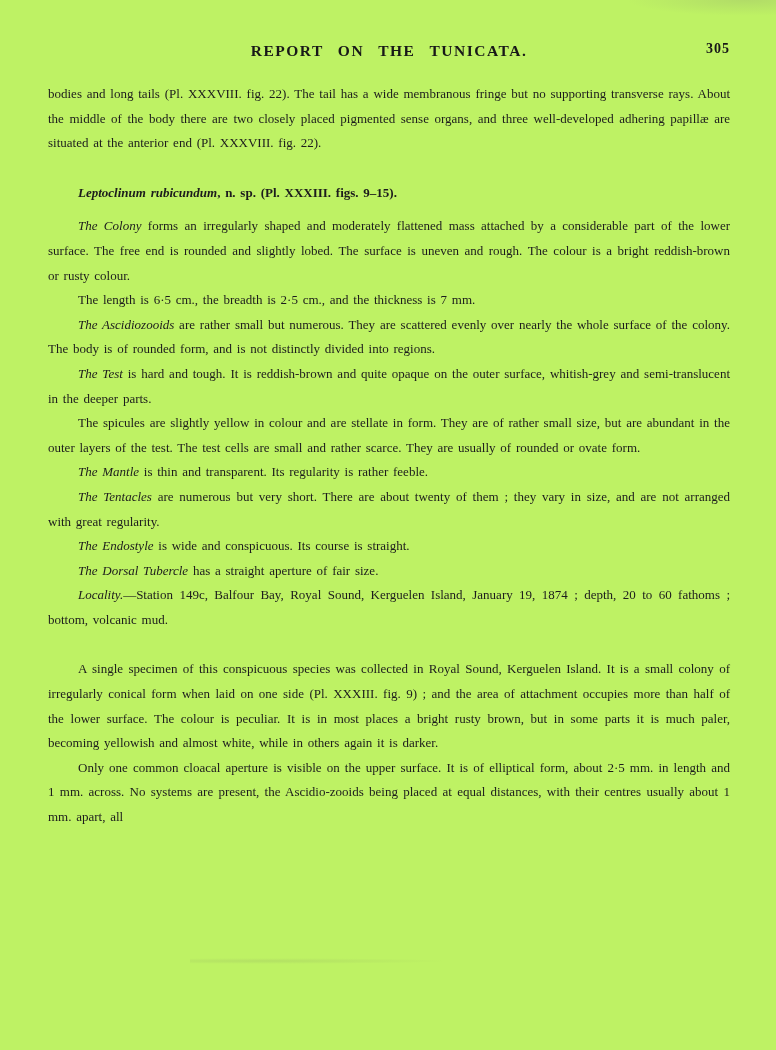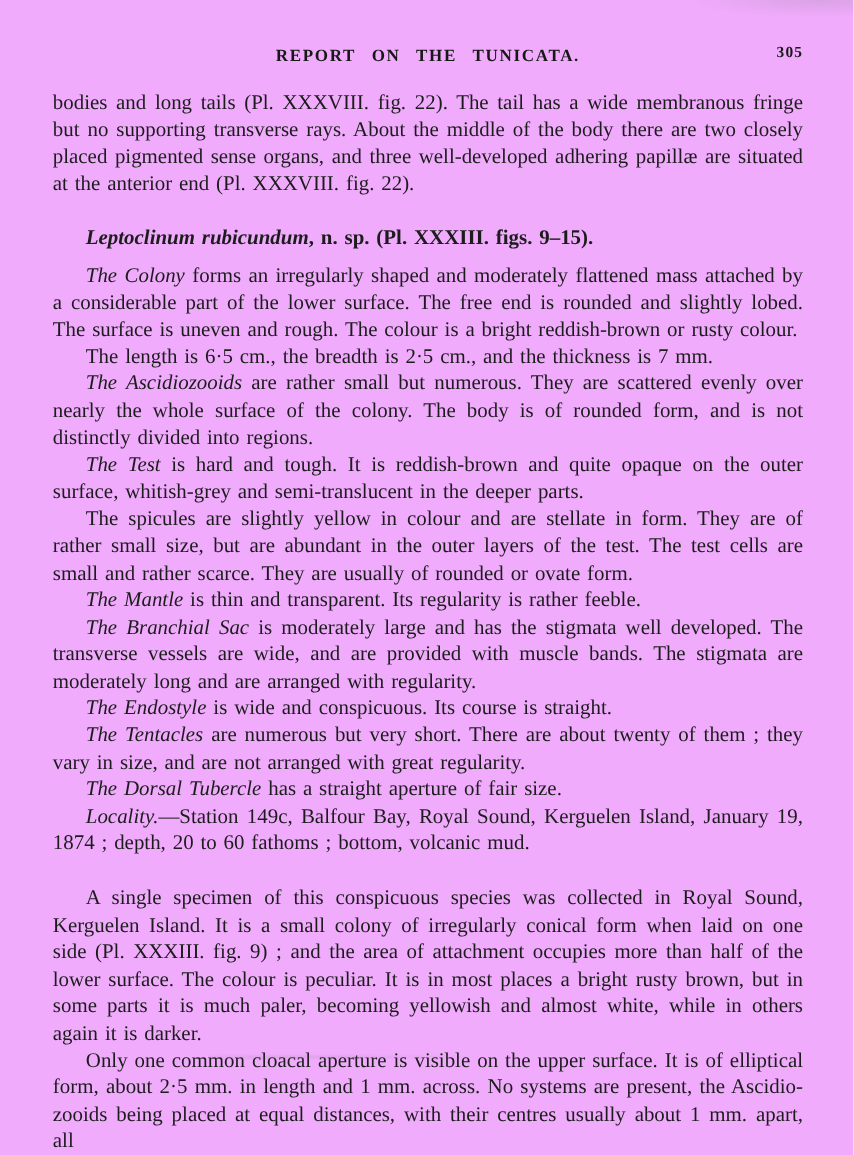--- a/index.html
+++ b/index.html
@@ -4,21 +4,21 @@
 <style>
   html, body {
     margin: 0;
     padding: 0;
     background: #ffffff;
   }
   .page {
     position: relative;
     width: 776px;
     height: 1050px;
-    background: #f0abfc;
+    background: #bef264;
     overflow: hidden;
     font-family: "Liberation Serif", "DejaVu Serif", serif;
     color: #1c1c1c;
   }
   
   .scan-smudge-top {
     position: absolute;
     top: 0;
     right: 0;
     width: 150px;
@@ -53,21 +53,21 @@
     position: absolute;
     right: 0;
     top: -1px;
     font-size: 14px;
     font-weight: 700;
     letter-spacing: 1px;
     color: #181818;
   }
   .content {
     margin: 18px 46px 0 48px;
-    font-size: 19px;
+    font-size: 13px;
     line-height: 24.6px;
     text-align: justify;
     word-spacing: 1.5px;
   }
   .content p {
     margin: 0;
     text-indent: 30px;
   }
   p.continuation {
     text-indent: 0;
@@ -107,25 +107,24 @@
     <p><span class="it"></span><span>The length is 6·5 cm., the breadth is 2·5 cm., and the thickness is 7 mm.</span></p>
 
     <p><span class="it">The Ascidiozooids</span><span> are rather small but numerous.  They are scattered evenly over nearly the whole surface of the colony.  The body is of rounded form, and is not distinctly divided into regions.</span></p>
 
     <p><span class="it">The Test</span><span> is hard and tough.  It is reddish-brown and quite opaque on the outer surface, whitish-grey and semi-translucent in the deeper parts.</span></p>
 
     <p><span class="it"></span><span>The spicules are slightly yellow in colour and are stellate in form.  They are of rather small size, but are abundant in the outer layers of the test.  The test cells are small and rather scarce.  They are usually of rounded or ovate form.</span></p>
 
     <p><span class="it">The Mantle</span><span> is thin and transparent.  Its regularity is rather feeble.</span></p>
 
-    <p><span class="it">The Branchial Sac</span><span> is moderately large and has the stigmata well developed.  The transverse vessels are wide, and are provided with muscle bands.  The stigmata are moderately long and are arranged with regularity.</span></p>
+
+    <p><span class="it">The Tentacles</span><span> are numerous but very short.  There are about twenty of them ; they vary in size, and are not arranged with great regularity.</span></p>
 
     <p><span class="it">The Endostyle</span><span> is wide and conspicuous.  Its course is straight.</span></p>
-
-    <p><span class="it">The Tentacles</span><span> are numerous but very short.  There are about twenty of them ; they vary in size, and are not arranged with great regularity.</span></p>
 
     <p><span class="it">The Dorsal Tubercle</span><span> has a straight aperture of fair size.</span></p>
 
     <p><span class="it">Locality.</span><span>—Station 149c, Balfour Bay, Royal Sound, Kerguelen Island, January 19, 1874 ; depth, 20 to 60 fathoms ; bottom, volcanic mud.</span></p>
 
     <p class="section-start"><span class="it"></span><span>A single specimen of this conspicuous species was collected in Royal Sound, Kerguelen Island.  It is a small colony of irregularly conical form when laid on one side (Pl. XXXIII. fig. 9) ; and the area of attachment occupies more than half of the lower surface.  The colour is peculiar.  It is in most places a bright rusty brown, but in some parts it is much paler, becoming yellowish and almost white, while in others again it is darker.</span></p>
 
     <p><span class="it"></span><span>Only one common cloacal aperture is visible on the upper surface.  It is of elliptical form, about 2·5 mm. in length and 1 mm. across.  No systems are present, the Ascidio-zooids being placed at equal distances, with their centres usually about 1 mm. apart, all</span></p>
 
   </div>

